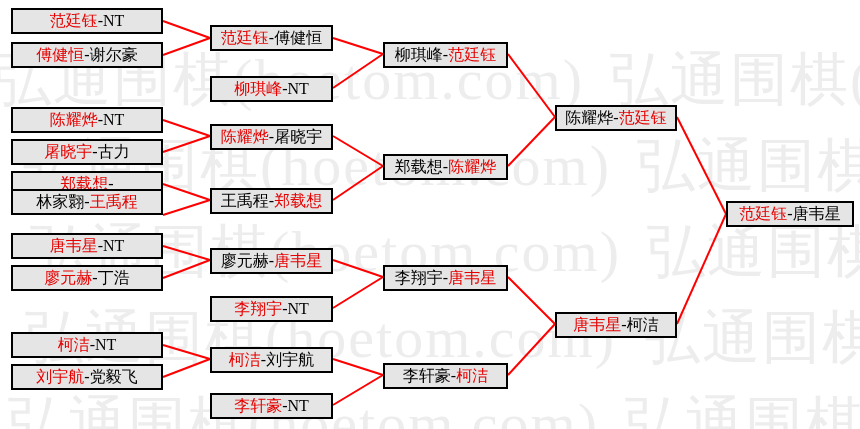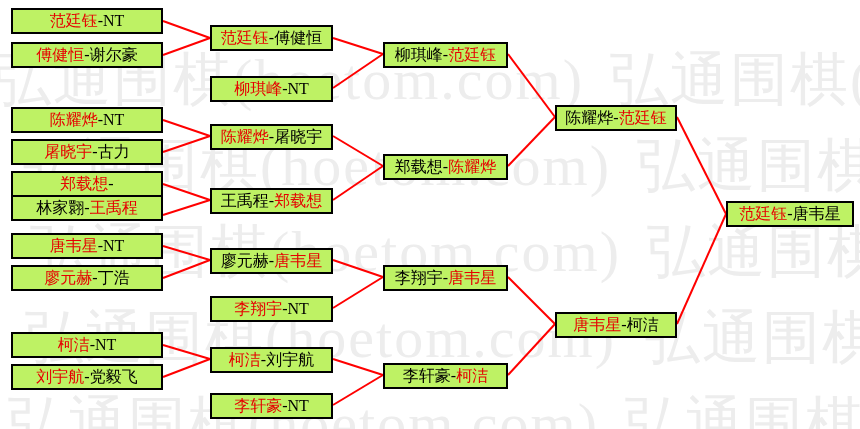--- a/index.html
+++ b/index.html
@@ -27,21 +27,21 @@
   .wm.r4{top:308px;left:25px;}
   .wm.r5{top:394px;left:8px;}
   
   .lines{position:absolute;left:0;top:0;z-index:1;}
   .lines line{stroke:#ff0000;stroke-width:2;}
   
   .box{
     position:absolute;
     box-sizing:border-box;
     height:26px;
-    background:#bef264;
+    background:#e5e5e5;
     border:2px solid #000000;
     display:flex;
     align-items:center;
     justify-content:center;
     font-size:16px;
     line-height:20px;
     color:#000000;
     white-space:nowrap;
     z-index:2;
   }
@@ -109,21 +109,21 @@
     </div>
   <div class="box c1" style="top:139px">
       <span class="p1 win">屠晓宇</span>
       <span class="sep">-</span>
       <span class="p2">古力</span>
     </div>
   <div class="box c1" style="top:171px">
       <span class="p1 win">郑载想</span>
       <span class="sep">-</span>
     </div>
-  <div class="box c1" style="top:195px">
+  <div class="box c1" style="top:189px">
       <span class="p1">林家翾</span>
       <span class="sep">-</span>
       <span class="p2 win">王禹程</span>
     </div>
   <div class="box c1" style="top:233px">
       <span class="p1 win">唐韦星</span>
       <span class="sep">-</span>
       <span class="p2">NT</span>
     </div>
   <div class="box c1" style="top:265px">

